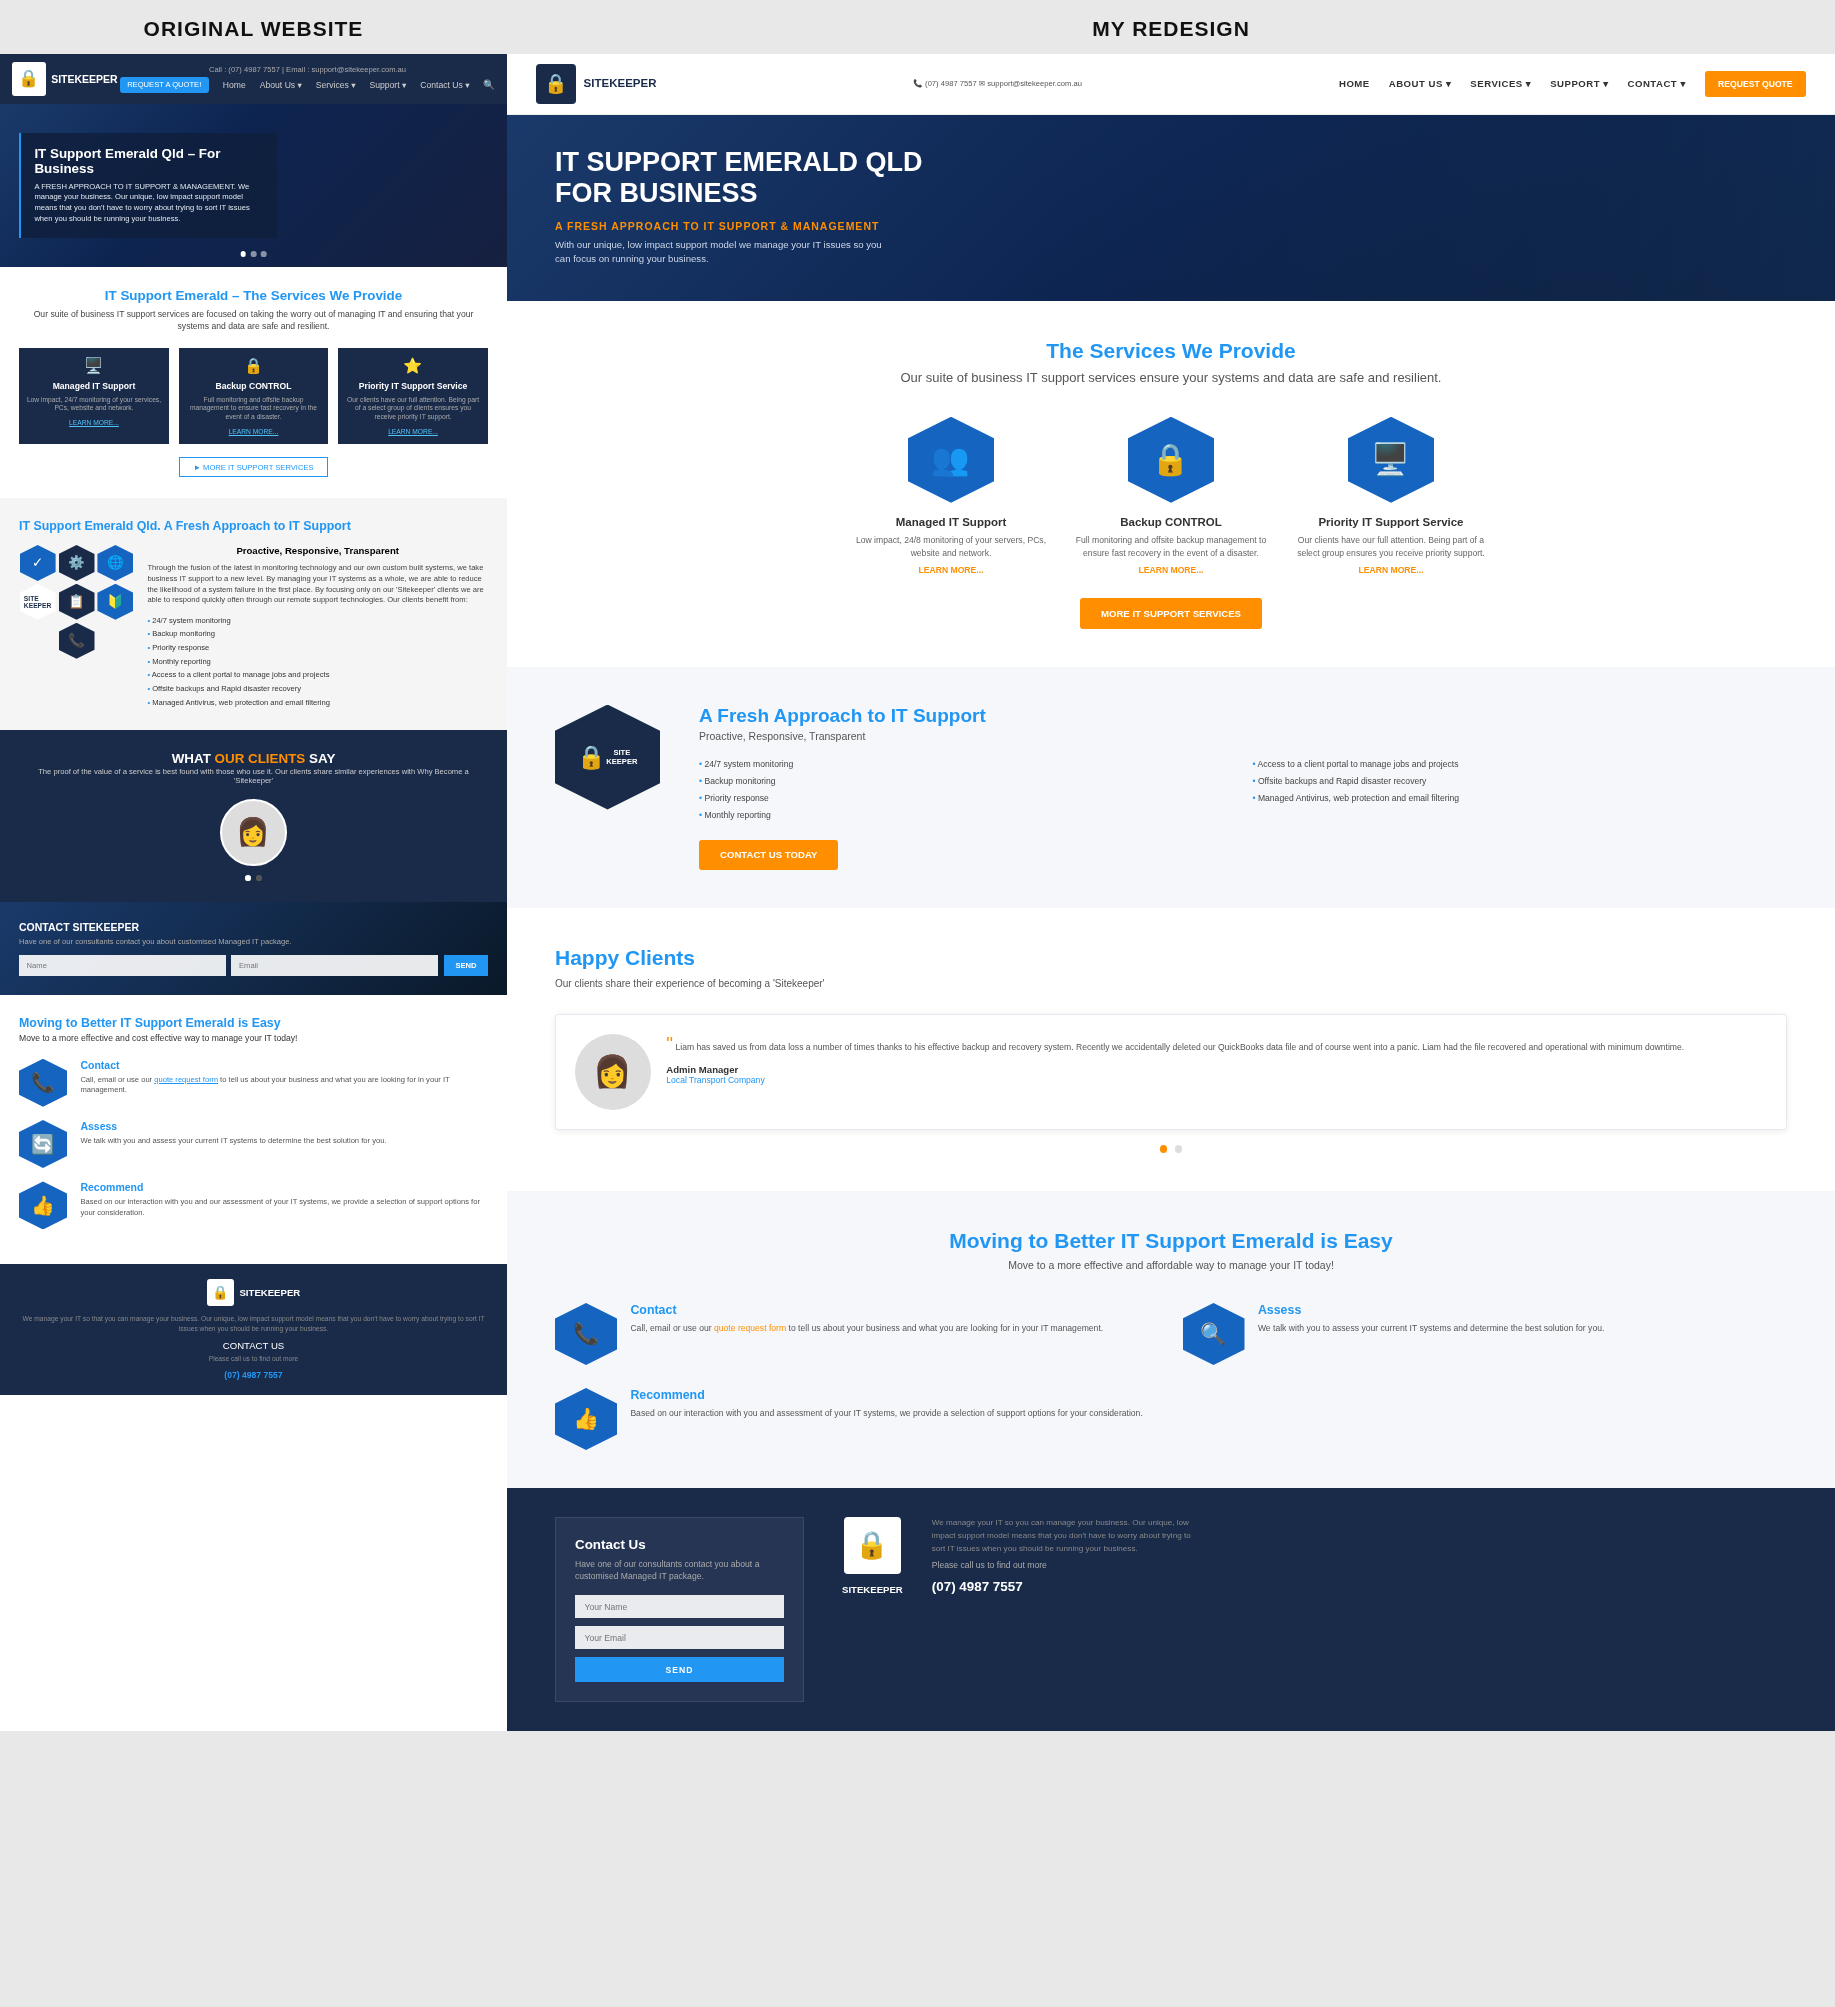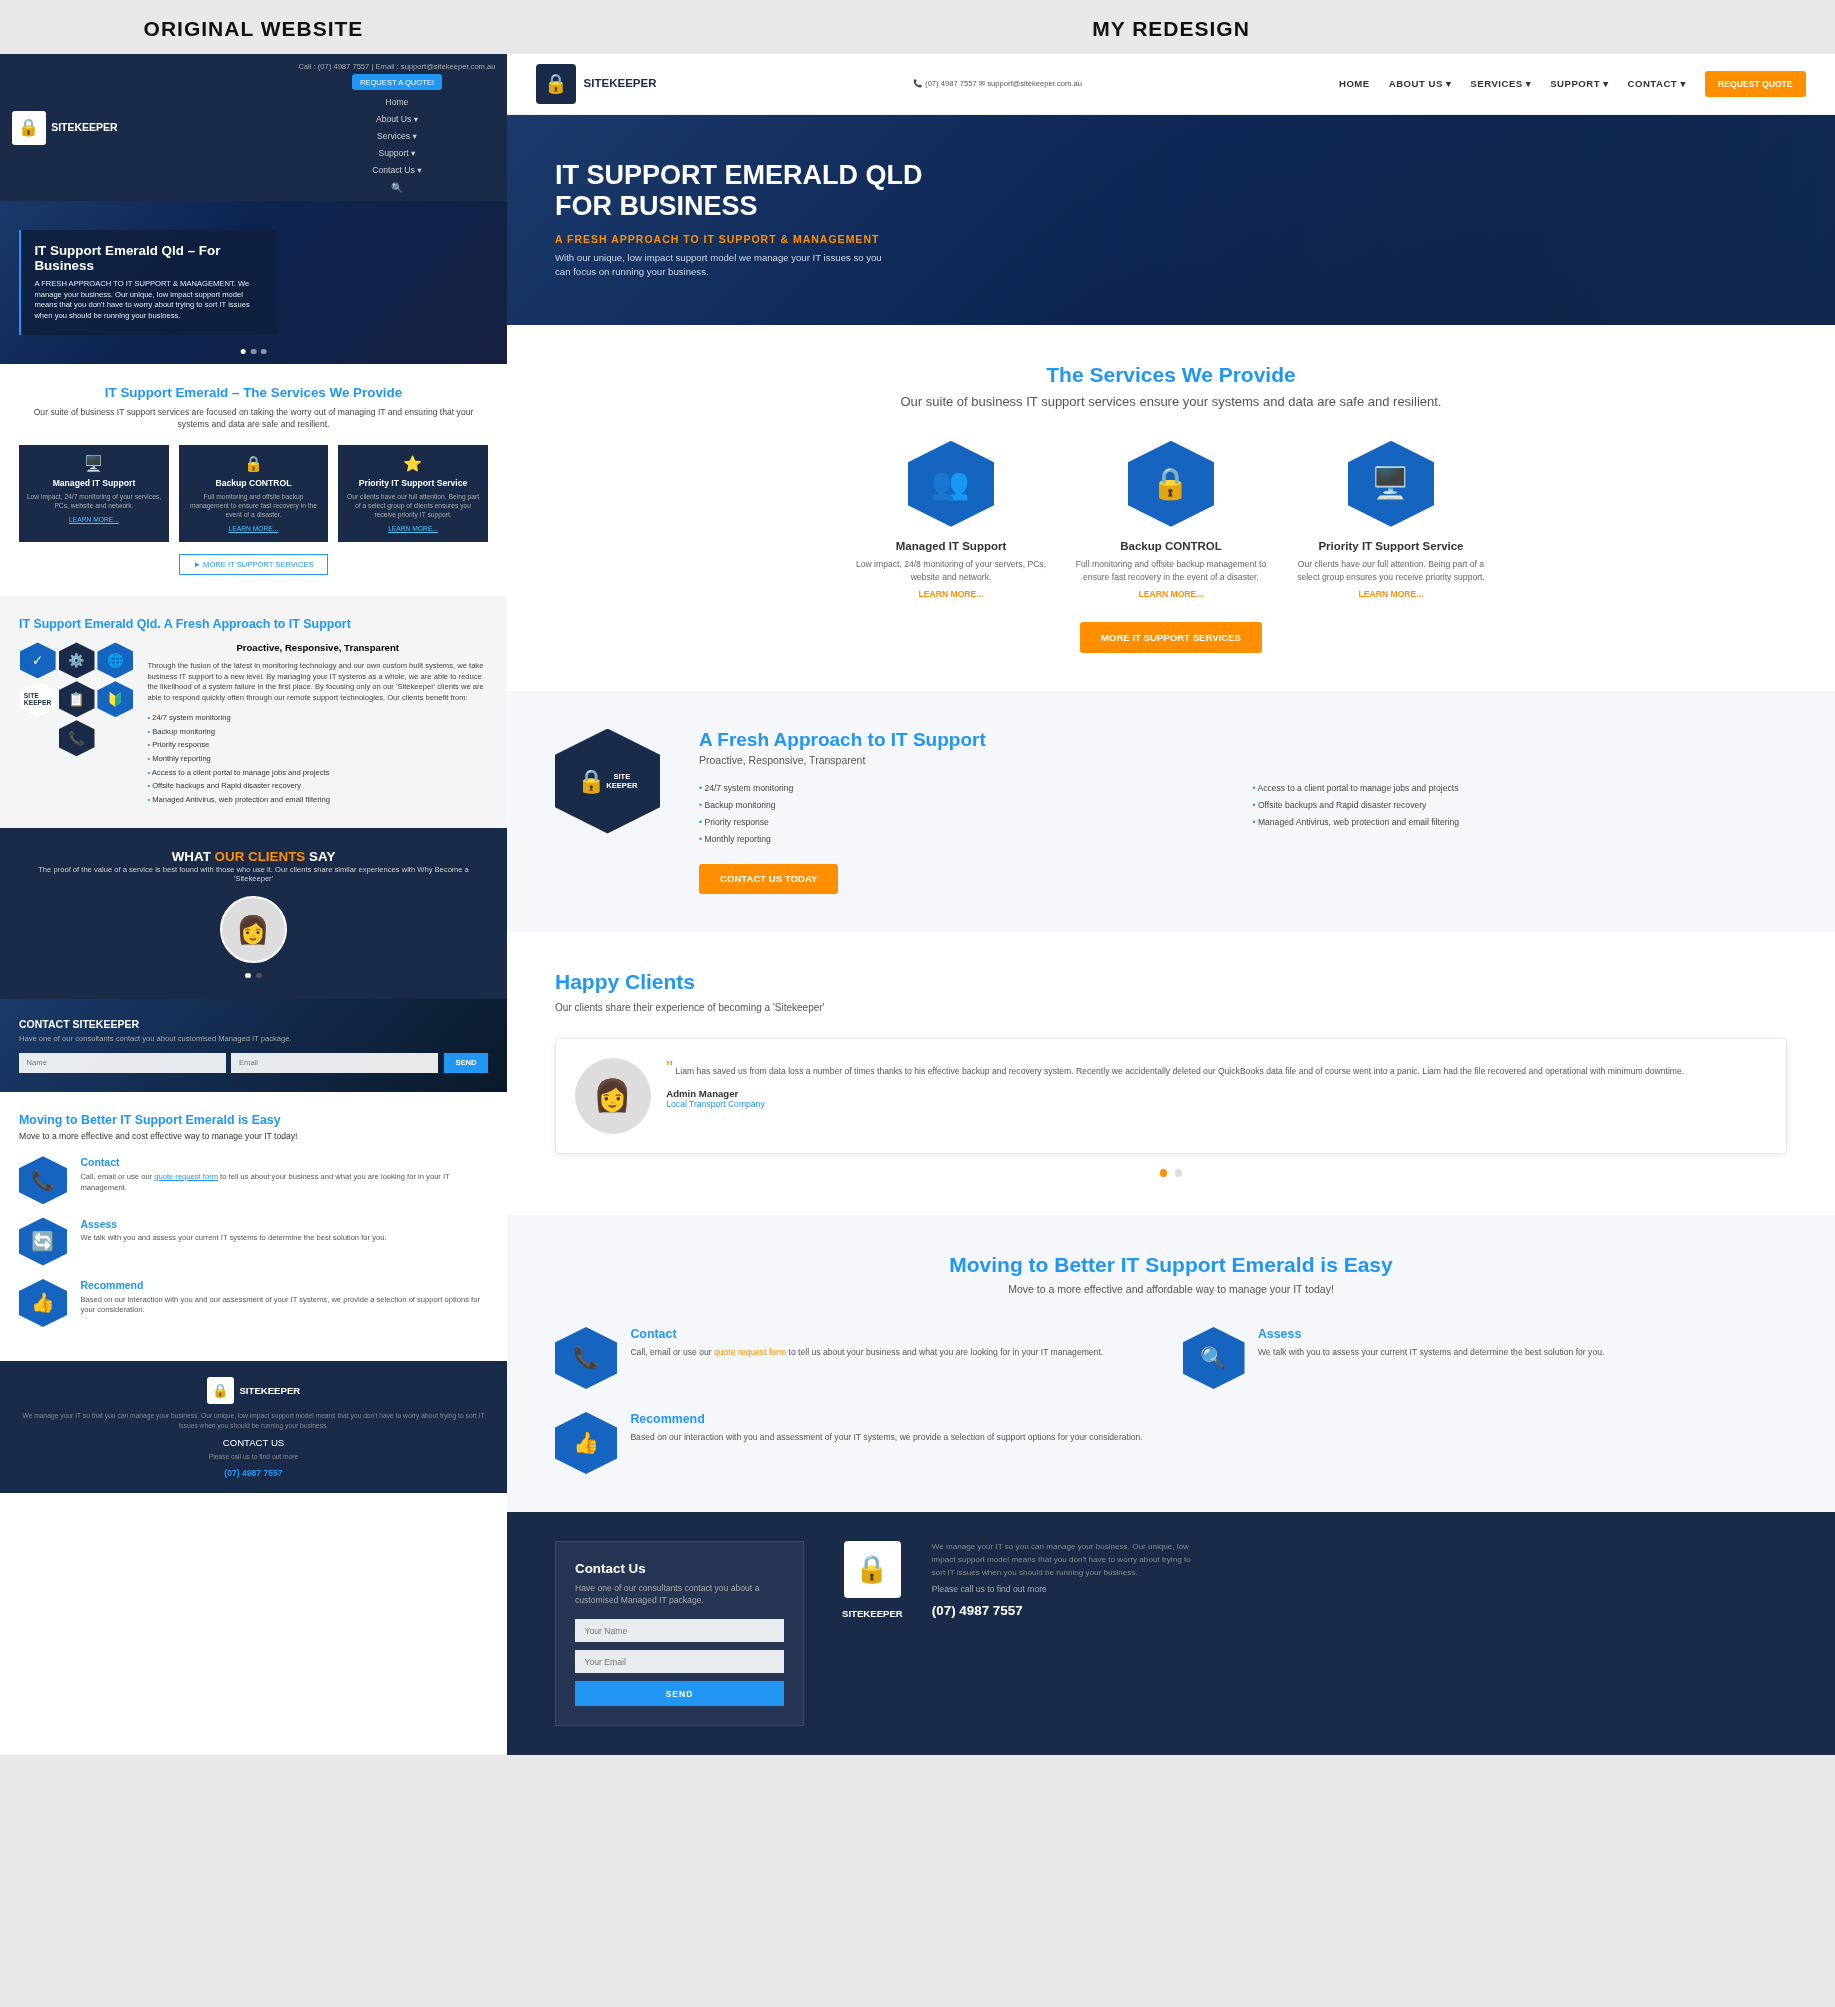--- a/index.html
+++ b/index.html
@@ -59,23 +59,22 @@
     }
     .left-logo-text {
       color: #fff;
       font-size: 10.5px;
       font-weight: bold;
       text-transform: uppercase;
       line-height: 1.2;
     }
     .left-nav-links {
       display: flex;
-      gap: 7px;
-      align-items: center;
-      flex-direction: column;
+      gap: 14px;
+      align-items: center;
     }
     .left-nav-link {
       color: #ccc;
       font-size: 8.6px;
       text-decoration: none;
     }
     .left-nav-btn {
       background: #2196F3;
       color: #fff;
       border: none;
@@ -477,23 +476,22 @@
       font-size: 8.6px;
       font-weight: bold;
       text-transform: uppercase;
       border-radius: 2.9px;
       cursor: pointer;
     }
 
     
     .right-hero {
       background: linear-gradient(135deg, #1a3a6b 0%, #0d2450 50%, #0a1929 100%);
-      height: 210px;
-      display: flex;
-      align-items: center;
+      height: 186px;
+      display: flex;
       padding: 32px 48px;
       position: relative;
       overflow: hidden;
     }
     .right-hero-content {
       z-index: 2;
     }
     .right-hero-title {
       color: #fff;
       font-size: 27px;

